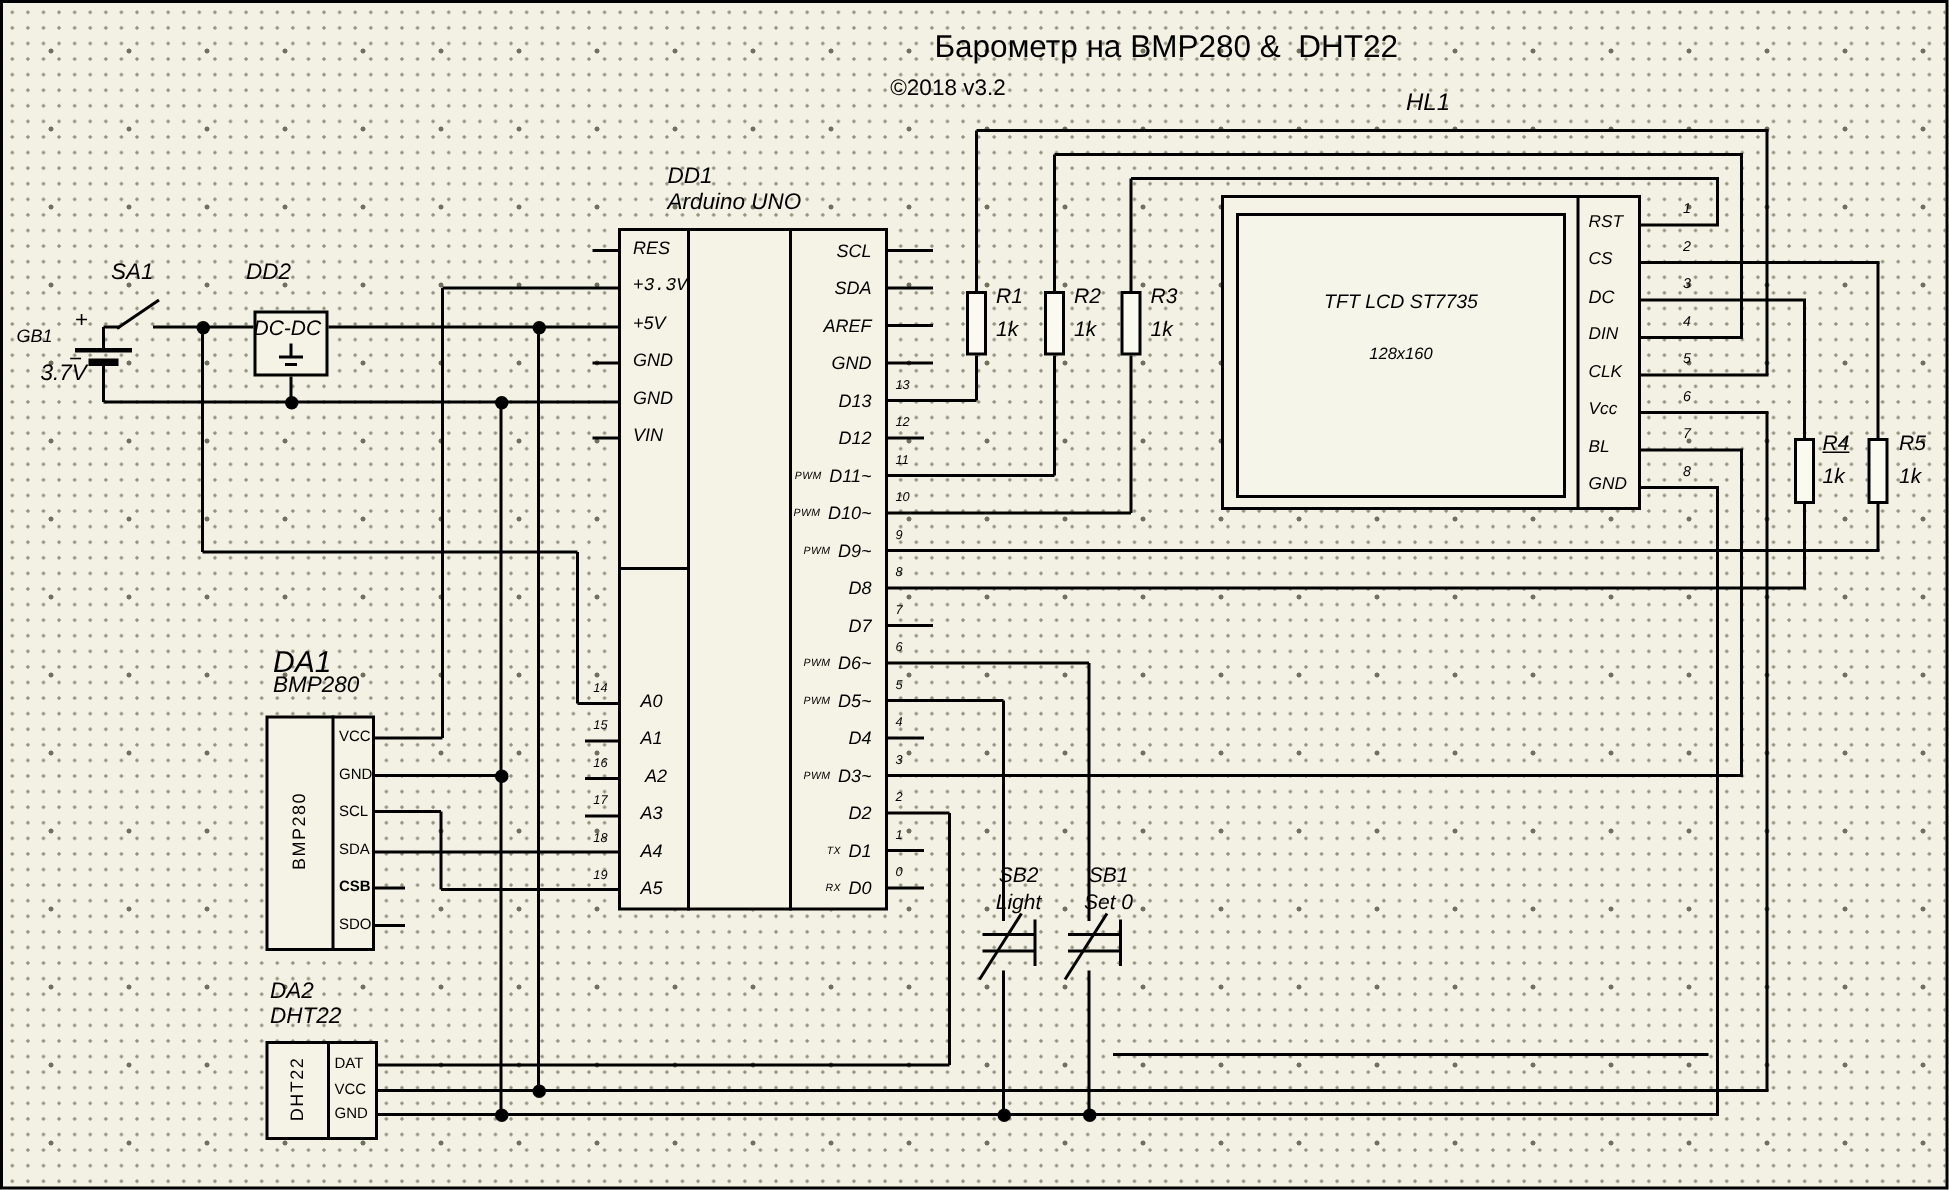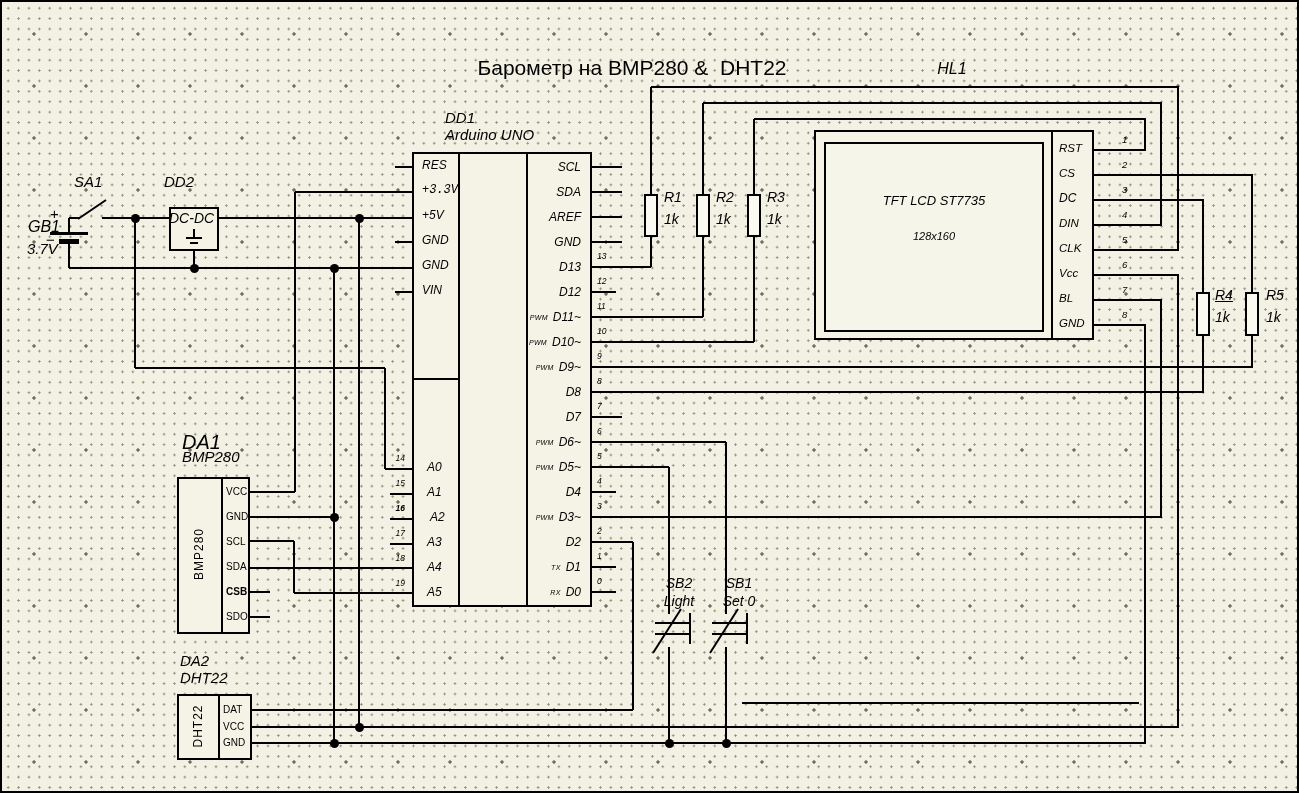--- a/index.html
+++ b/index.html
@@ -26,36 +26,37 @@
   .pinnum{position:absolute;font-size:8.5px;font-style:italic;}
   .smallpin{position:absolute;font-size:10px;font-style:normal;line-height:14px;}
   .vlabel{position:absolute;text-align:center;transform:rotate(-90deg);font-size:12px;font-style:normal;letter-spacing:1px;}
   svg{position:absolute;left:0;top:0;}
 </style>
 </head>
 <body>
 
 <div id="canvas">
 
-  <div class="lbl plain" style="left:330px;top:18px;width:600px;text-align:center;font-size:21px;margin-top:36px;">Барометр на BMP280 &amp;  DHT22</div>
+  <div class="lbl plain" style="left:330px;top:18px;width:600px;text-align:right;font-size:21px;">Барометр на BMP280 &amp;  DHT22</div>
+  <div class="lbl plain" style="left:330px;top:49px;width:600px;text-align:center;font-size:15px;">©2018 v3.2</div>
 
   <div class="box" style="left:410px;top:150px;width:180px;height:455px;"></div>
   <div class="box" style="left:175px;top:475px;width:73px;height:157px;"></div>
   <div class="box" style="left:175px;top:692px;width:75px;height:66px;"></div>
   <div class="box" style="left:167px;top:205px;width:50px;height:44px;"></div>
   <div class="box" style="left:812px;top:128px;width:280px;height:210px;"></div>
   <div class="box" style="left:822px;top:140px;width:220px;height:190px;background:#f6f5ea;"></div>
 
   <div class="res" style="left:642px;top:192px;width:14px;height:43px;"></div>
   <div class="res" style="left:694px;top:192px;width:14px;height:43px;"></div>
   <div class="res" style="left:745px;top:192px;width:14px;height:43px;"></div>
   <div class="res" style="left:1194px;top:290px;width:14px;height:44px;"></div>
   <div class="res" style="left:1243px;top:290px;width:14px;height:44px;"></div>
 
-  <div class="lbl" style="left:26px;top:216px;font-size:16px;">GB1</div>
+  <div class="lbl" style="left:9px;top:216px;font-size:12px;">GB1</div>
   <div class="lbl" style="left:25px;top:239px;font-size:15px;">3.7V</div>
   <div class="lbl plain" style="left:48px;top:204px;font-size:15px;">+</div>
   <div class="lbl plain" style="left:44px;top:230px;font-size:15px;">−</div>
   <div class="lbl" style="left:72px;top:172px;font-size:15px;">SA1</div>
   <div class="lbl" style="left:162px;top:172px;font-size:15px;">DD2</div>
   <div class="lbl" style="left:167px;top:209px;width:42px;text-align:center;font-size:14px;">DC-DC</div>
   <div class="lbl" style="left:443px;top:108px;font-size:15px;">DD1</div>
   <div class="lbl" style="left:443px;top:125px;font-size:15px;">Arduino UNO</div>
   <div class="lbl" style="left:180px;top:429px;font-size:20px;text-align:center;">DA1</div>
   <div class="lbl" style="left:180px;top:447px;font-size:15px;">BMP280</div>
@@ -196,21 +197,21 @@
     <div class="lbl" style="left: 420px; top: 182px; font-size: 12px; font-family: Liberation Mono, monospace;">+3.3V</div>
     <div class="lbl" style="left: 420px; top: 207px; font-size: 12px;">+5V</div>
     <div class="lbl" style="left: 420px; top: 232px; font-size: 12px;">GND</div>
     <div class="lbl" style="left: 420px; top: 257px; font-size: 12px;">GND</div>
     <div class="lbl" style="left: 420px; top: 282px; font-size: 12px;">VIN</div>
     <div class="lbl" style="left: 425px; top: 459px; font-size: 12px;">A0</div>
     <div class="pinnum" style="left: 384px; top: 451px; width: 19px; text-align: right;">14</div>
     <div class="lbl" style="left: 425px; top: 484px; font-size: 12px;">A1</div>
     <div class="pinnum" style="left: 384px; top: 476px; width: 19px; text-align: right;">15</div>
     <div class="lbl" style="left: 428px; top: 509px; font-size: 12px;">A2</div>
-    <div class="pinnum" style="left: 384px; top: 501px; width: 19px; text-align: right; font-weight: bold;">16</div>
+    <div class="pinnum" style="left: 384px; top: 501px; width: 19px; text-align: right;">16</div>
     <div class="lbl" style="left: 425px; top: 534px; font-size: 12px;">A3</div>
     <div class="pinnum" style="left: 384px; top: 526px; width: 19px; text-align: right;">17</div>
     <div class="lbl" style="left: 425px; top: 559px; font-size: 12px;">A4</div>
     <div class="pinnum" style="left: 384px; top: 551px; width: 19px; text-align: right;">18</div>
     <div class="lbl" style="left: 425px; top: 584px; font-size: 12px;">A5</div>
     <div class="pinnum" style="left: 384px; top: 576px; width: 19px; text-align: right;">19</div>
     <div class="pinrow" style="right: 716px; top: 157px;">
       <span class="pinname">SCL</span>
     </div>
     <div class="pinrow" style="right: 716px; top: 182px;">

